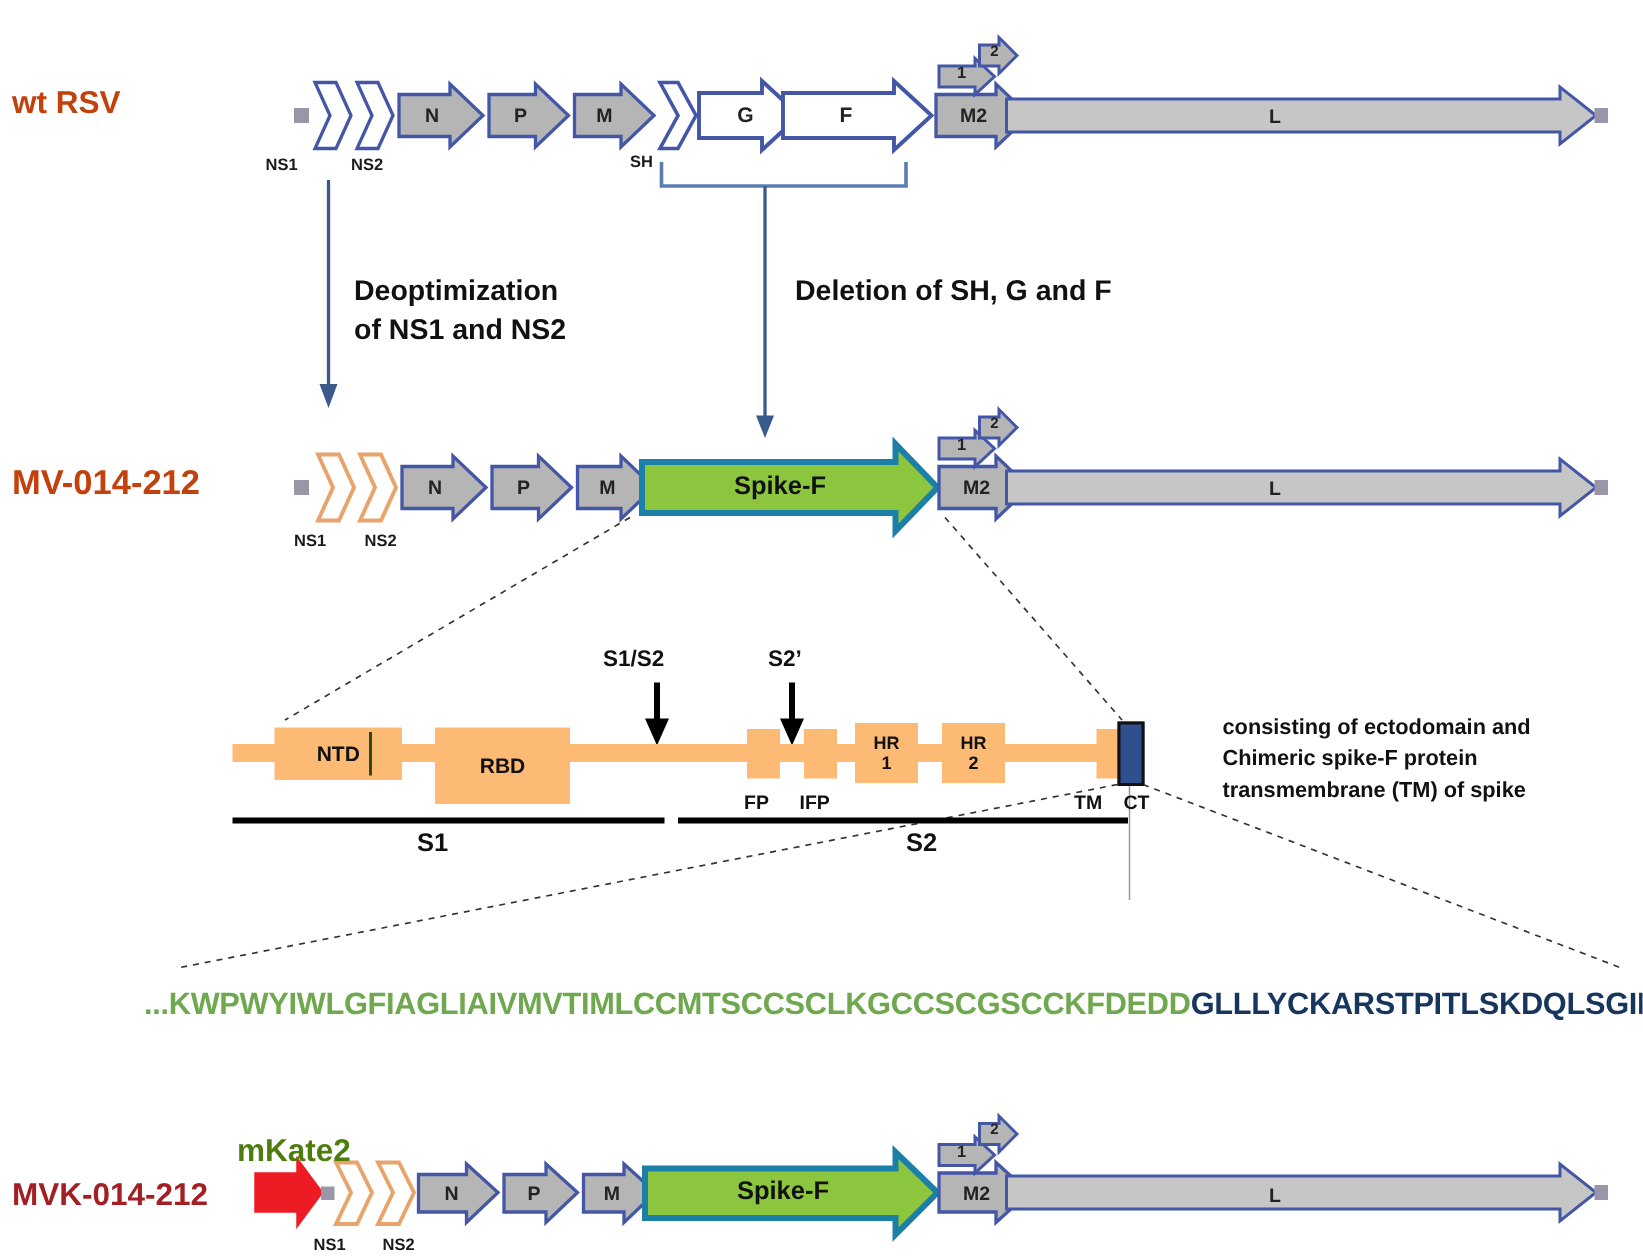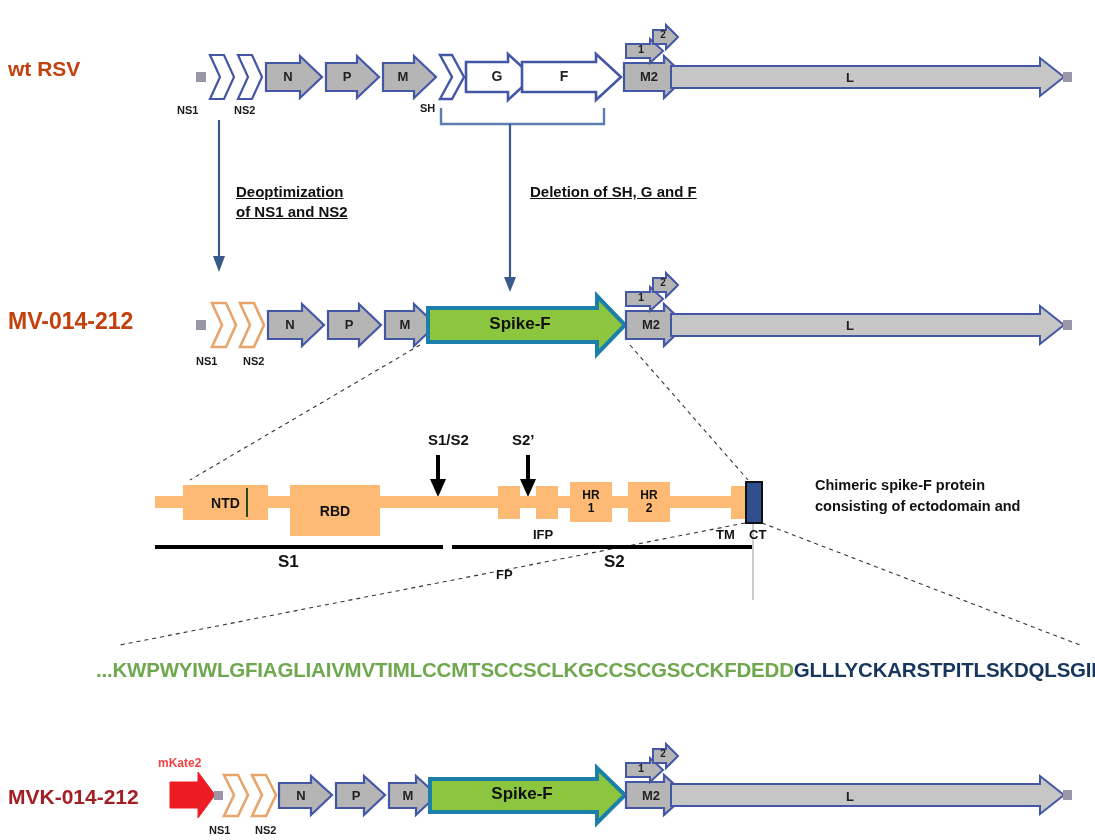--- a/index.html
+++ b/index.html
@@ -16,21 +16,21 @@
   #wt-label{left:8px;top:57px;font-size:21px;}
   #mv-label{left:8px;top:308px;font-size:23px;}
   #mvk-label{left:8px;top:785px;font-size:21px;color:#a41f23;}
 
   .lbl{
     position:absolute;font-size:11px;font-weight:bold;color:#1a1a1a;
     white-space:nowrap;
   }
 
   
-  .ptext{position:absolute;font-size:15px;font-weight:bold;color:#111;line-height:1.35;text-decoration:underline;}
+  .ptext{position:absolute;font-size:19px;font-weight:bold;color:#111;line-height:1.35;}
 
   
   .pdomain{position:absolute;background:#fdba74;box-sizing:border-box;}
   .pdomain .t{
     position:absolute;left:0;right:0;top:50%;transform:translateY(-50%);
     text-align:center;font-size:14px;font-weight:bold;color:#111;line-height:1.05;
   }
   .ctbox{position:absolute;background:#2F4F8F;border:2px solid #111;box-sizing:border-box;}
   .sbar{position:absolute;background:#000;height:4px;}
   .sbl{position:absolute;font-size:17px;font-weight:bold;color:#111;}
@@ -42,21 +42,21 @@
   }
 
   
   .seq{
     position:absolute;font-size:20.5px;font-weight:bold;
     letter-spacing:-0.2px;white-space:nowrap;
   }
   .seq .g{color:#6FA84F;}
   .seq .n{color:#17365D;}
 
-  .mkate{position:absolute;font-size:12px;font-weight:bold;color:#ef4444;}
+  .mkate{position:absolute;font-size:21px;font-weight:bold;color:#4d7c0f;}
 
   svg.overlay{position:absolute;left:0;top:0;width:1095px;height:840px;pointer-events:none;overflow:visible;}
 </style>
 </head>
 <body>
 
 <div class="stage">
 
   <svg class="overlay" viewBox="0 0 1095 840">
     <defs>
@@ -193,21 +193,21 @@
     <div class="t">NTD</div>
   </div>
 
   <div class="abs" style="left:246px;top:488px;width:1.5px;height:29px;background:#2a4a1a;"></div>
 
   <div class="pdomain" style="left:290px;top:485px;width:90px;height:51px;">
     <div class="t">RBD</div>
   </div>
 
   <div class="pdomain" style="left:498px;top:486px;width:22px;height:33px;"></div>
-  <div class="smalllbl" style="left:496px;top:527px;margin-top:40px;">FP</div>
+  <div class="smalllbl" style="left:496px;top:527px;">FP</div>
 
   <div class="pdomain" style="left:536px;top:486px;width:22px;height:33px;"></div>
   <div class="smalllbl" style="left:533px;top:527px;">IFP</div>
 
   <div class="pdomain" style="left:570px;top:482px;width:42px;height:40px;">
     <div class="t" style="font-size:12px;">
       <div>HR</div>
       <div>1</div>
     </div>
   </div>
@@ -218,32 +218,33 @@
       <div>2</div>
     </div>
   </div>
 
   <div class="pdomain" style="left:731px;top:486px;width:17px;height:33px;"></div>
   <div class="smalllbl" style="left:716px;top:527px;">TM</div>
 
   <div class="ctbox" style="left:745px;top:481px;width:18px;height:43px;"></div>
   <div class="smalllbl" style="left:749px;top:527px;">CT</div>
 
-  <div class="sitelbl" style="left:428px;top:431px;">S1/S2</div>
+  <div class="sitelbl" style="left:402px;top:431px;">S1/S2</div>
   <div class="sitelbl" style="left:512px;top:431px;">S2’</div>
 
   <div class="sbar" style="left:155px;top:545px;width:288px;"></div>
   <div class="sbl" style="left:278px;top:552px;">S1</div>
 
   <div class="sbar" style="left:452px;top:545px;width:300px;"></div>
   <div class="sbl" style="left:604px;top:552px;">S2</div>
 
   <div class="desc" style="left:815px;top:475px;width:270px;">
+    <div>consisting of ectodomain and</div>
     <div>Chimeric spike-F protein</div>
-    <div>consisting of ectodomain and</div>
+    <div>transmembrane (TM) of spike</div>
   </div>
 
   <div class="seq" style="left:96px;top:658px;"><span class="g">...KWPWYIWLGFIAGLIAIVMVTIMLCCMTSCCSCLKGCCSCGSCCKFDEDD</span><span class="n">GLLLYCKARSTPITLSKDQLSGINNIAFSN</span></div>
 
   <div class="mkate" style="left:158px;top:756px;">mKate2</div>
 
   <div class="abs" style="left:281px;top:788px;width:40px;text-align:center;font-size:13px;font-weight:bold;color:#222;">N</div>
   <div class="abs" style="left:337px;top:788px;width:38px;text-align:center;font-size:13px;font-weight:bold;color:#222;">P</div>
   <div class="abs" style="left:391px;top:788px;width:34px;text-align:center;font-size:13px;font-weight:bold;color:#222;">M</div>
   <div class="abs" style="left:432px;top:784px;width:180px;text-align:center;font-size:17px;font-weight:bold;color:#111;">Spike-F</div>

